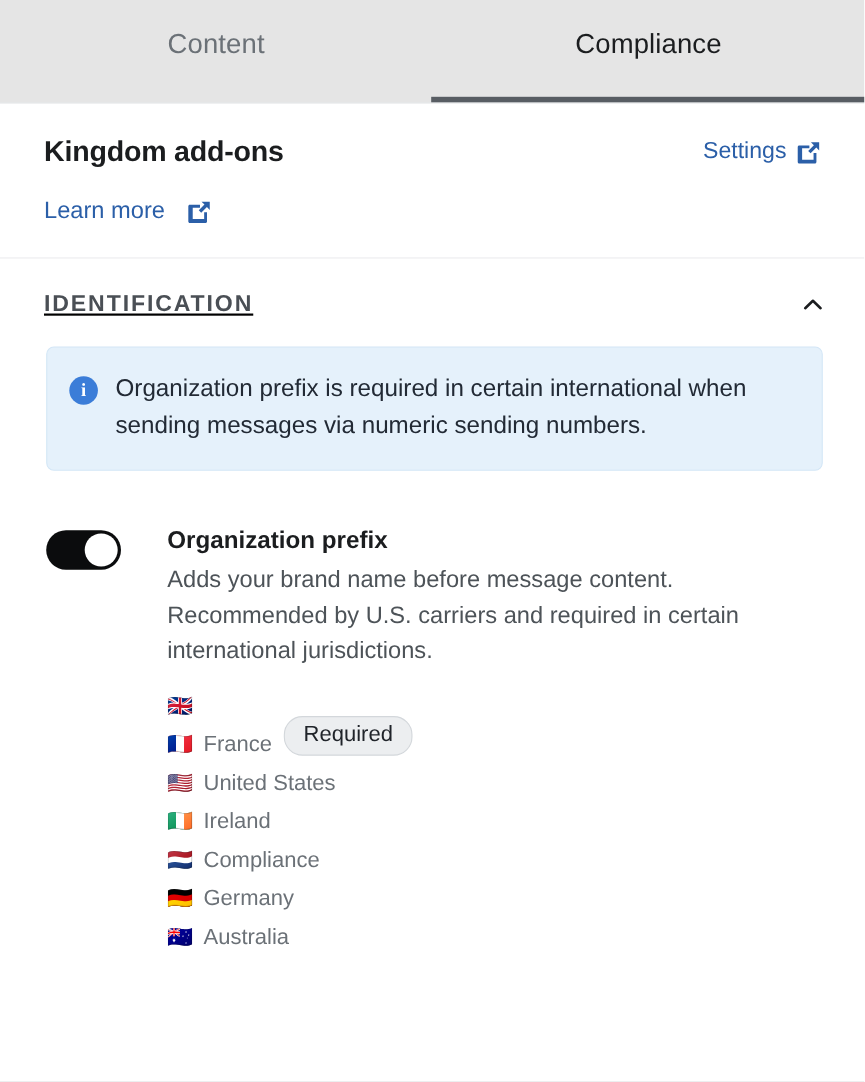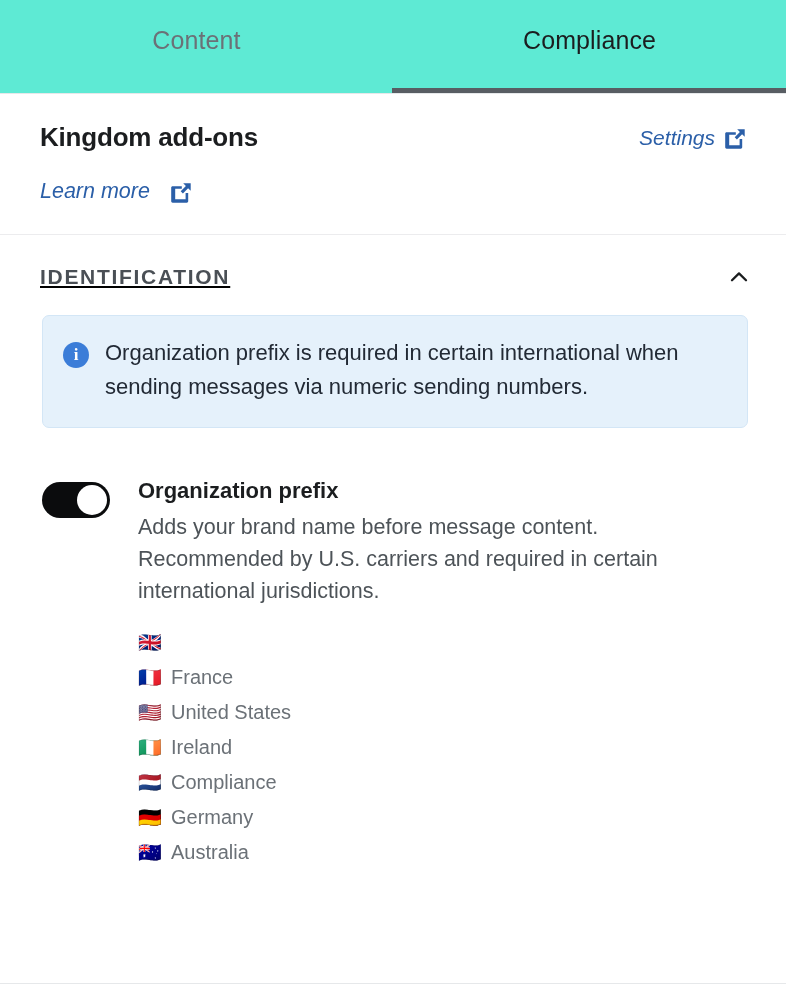--- a/index.html
+++ b/index.html
@@ -19,21 +19,21 @@
     background: #ffffff;
     overflow: hidden;
   }
 
   
   .tabbar {
     position: relative;
     display: flex;
     height: 94px;
     border-bottom: 1px solid #e6e8ea;
-    background: #5eead4;
+    background: #e5e5e5;
   }
   .tab {
     flex: 1 1 0;
     display: flex;
     align-items: flex-start;
     justify-content: center;
     padding-top: 26px;
     font-size: 25px;
     letter-spacing: 0.1px;
     cursor: pointer;
@@ -68,21 +68,21 @@
   }
   .link {
     display: inline-flex;
     align-items: center;
     gap: 9px;
     color: #2b5fa8;
     font-size: 21px;
     cursor: pointer;
     white-space: nowrap;
   }
-  .link-text { text-decoration: none; font-style: italic; }
+  .link-text { text-decoration: none; }
   .ext-icon {
     display: inline-block;
     width: 22px;
     height: 22px;
     flex: 0 0 auto;
     position: relative;
     top: 1px;
   }
   .addons-desc {
     margin-top: 22px;
@@ -143,21 +143,21 @@
   .banner-text {
     font-size: 22px;
     line-height: 1.58;
     color: #222a35;
   }
 
   
   .toggle-row {
     display: flex;
     padding: 50px 40px 0 42px;
-    gap: 26px;
+    gap: 40px;
     align-items: flex-start;
   }
   .toggle {
     flex: 0 0 auto;
     width: 68px;
     height: 36px;
     border-radius: 18px;
     background: #0b0c0d;
     position: relative;
     cursor: pointer;
@@ -312,18 +312,19 @@
         </div>
         <div class="country">
           <span class="flag">🇩🇪</span>
           <span>Germany</span>
         </div>
         <div class="country">
           <span class="flag">🇦🇺</span>
           <span>Australia</span>
         </div>
 
+        <div class="badge">Required</div>
       </div>
     </div>
   </div>
 
   <div class="bottom-rule"></div>
 </div>
 
 </body></html>

